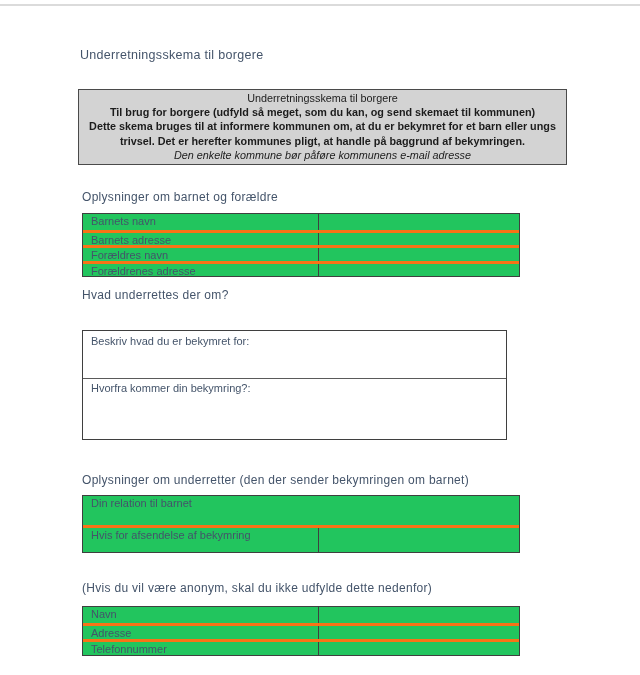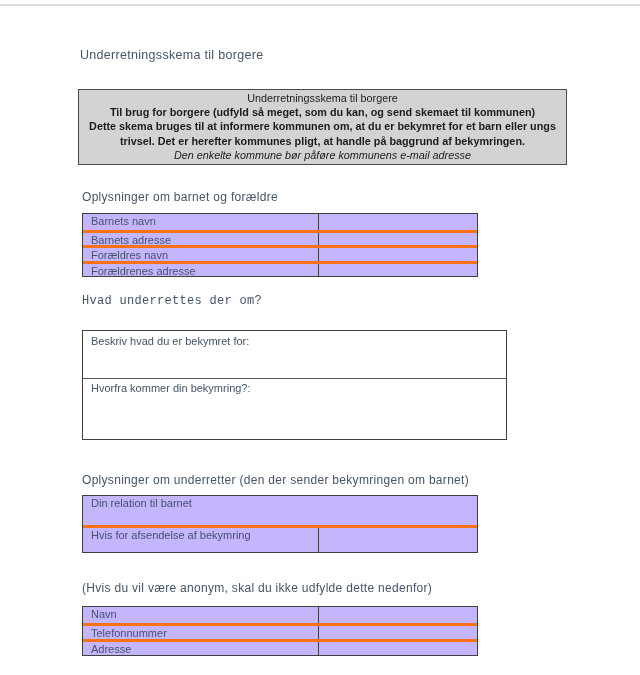--- a/index.html
+++ b/index.html
@@ -7,22 +7,22 @@
         font-family:"Liberation Sans", sans-serif;overflow:hidden;}
   .topline{position:absolute;top:4px;left:0;width:640px;height:2px;background:#DBDBDB;}
   .doc-title{position:absolute;left:80px;top:48px;font-size:12.5px;color:#44546A;
              letter-spacing:0.3px;}
   .notice{position:absolute;left:78px;top:89px;width:489px;height:76px;box-sizing:border-box;
           background:#D3D3D3;border:1px solid #4A4A4A;text-align:center;color:#1c1c1c;
           font-size:10.8px;line-height:14.2px;padding:1px 8px 0 8px;}
   .bold{font-weight:bold;}
   .italic{font-style:italic;}
   .sec-h{position:absolute;left:82px;font-size:12px;color:#44546A;letter-spacing:0.3px;}
-  .tbl{position:absolute;left:82px;width:396px;box-sizing:border-box;
-       border:1px solid #3F3F3F;background:#c4b5fd;}
+  .tbl{position:absolute;left:82px;width:438px;box-sizing:border-box;
+       border:1px solid #3F3F3F;background:#22c55e;}
   .trow{display:flex;box-sizing:border-box;}
   .trow + .trow{border-top:3px solid #f97316;}
   .tlabel{width:236px;box-sizing:border-box;border-right:1px solid #3F3F3F;
           font-size:11px;color:#44546A;padding:1px 4px 0 8px;overflow:hidden;}
   .tlabel.full{width:100%;border-right:none;}
   .tvalue{flex:1;}
   .t1 .trow{height:15.5px;}
   .t3 .row-a{height:29px;}
   .t3 .row-b{height:27px;}
   .t4 .trow{height:16px;}
@@ -64,21 +64,21 @@
     <div class="trow">
       <div class="tlabel">Forældres navn</div>
       <div class="tvalue"></div>
     </div>
     <div class="trow">
       <div class="tlabel">Forældrenes adresse</div>
       <div class="tvalue"></div>
     </div>
   </div>
 
-  <div class="sec-h" style="top:294px;font-family:Liberation Mono, monospace;">Hvad underrettes der om?</div>
+  <div class="sec-h" style="top:288px;">Hvad underrettes der om?</div>
 
   <div class="bigbox">
     <div class="cell-a">
       <span>Beskriv hvad du er bekymret for:</span>
     </div>
     <div class="cell-b">
       <div class="lbl">Hvorfra kommer din bekymring?:</div>
     </div>
   </div>
 
@@ -95,22 +95,22 @@
   </div>
 
   <div class="sec-h" style="top:581px;">(Hvis du vil være anonym, skal du ikke udfylde dette nedenfor)</div>
 
   <div class="tbl t4" style="top:606px;">
     <div class="trow">
       <div class="tlabel">Navn</div>
       <div class="tvalue"></div>
     </div>
     <div class="trow">
-      <div class="tlabel">Telefonnummer</div>
+      <div class="tlabel">Adresse</div>
       <div class="tvalue"></div>
     </div>
     <div class="trow">
-      <div class="tlabel">Adresse</div>
+      <div class="tlabel">Telefonnummer</div>
       <div class="tvalue"></div>
     </div>
   </div>
 
 </div>
 
 </body></html>

